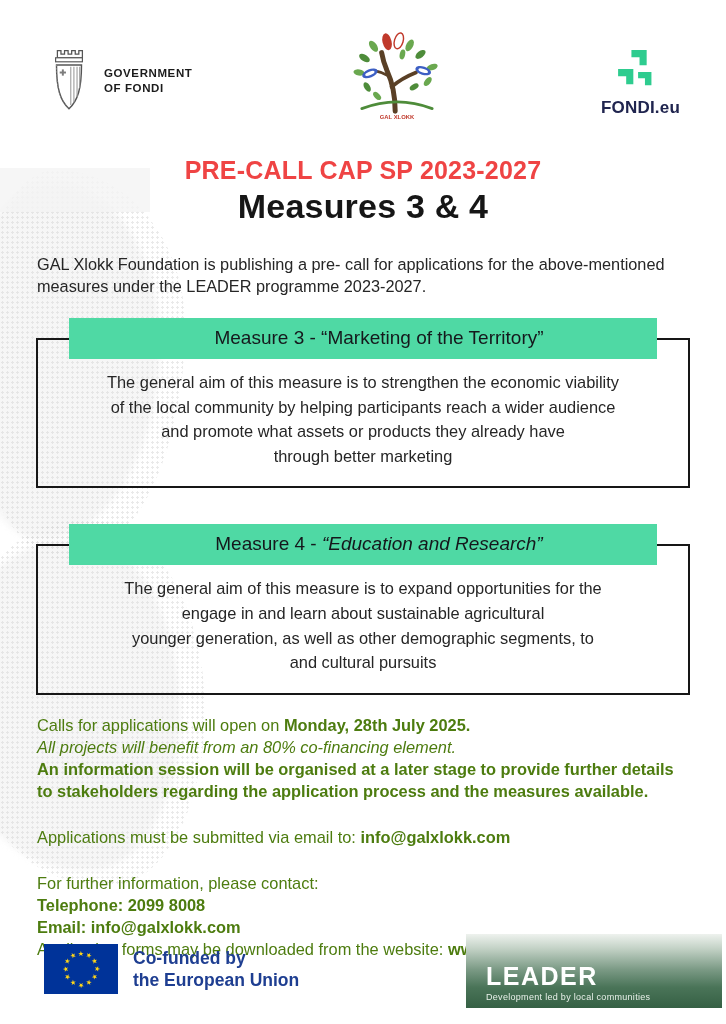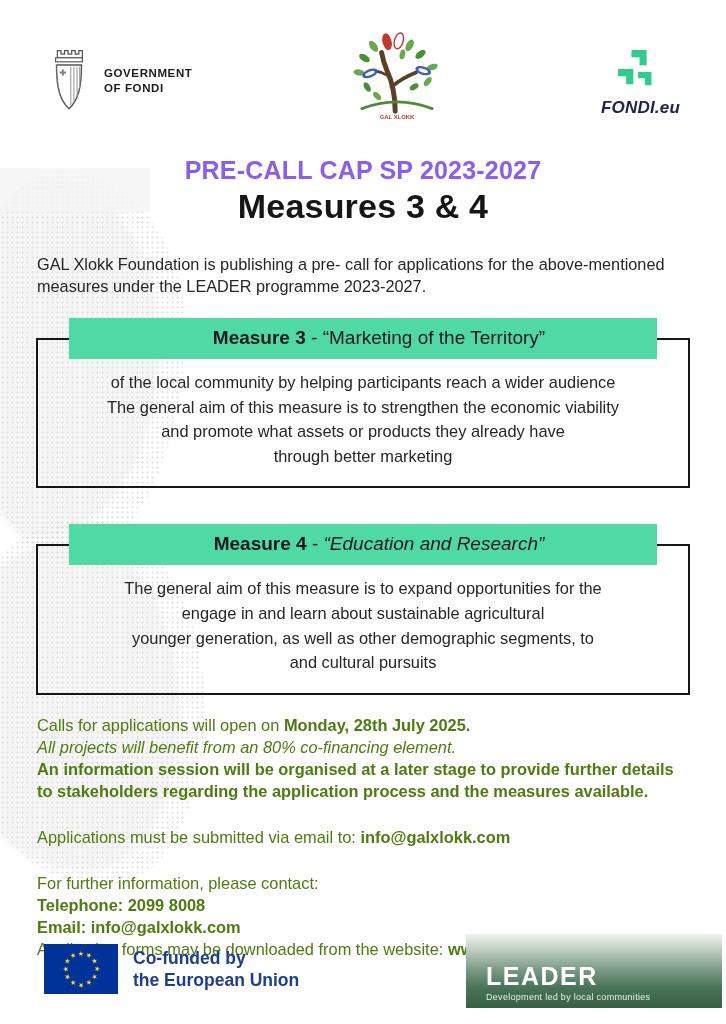--- a/index.html
+++ b/index.html
@@ -25,25 +25,25 @@
   .wm-2{left:-40px;top:520px;width:245px;height:365px;border-radius:50% 50% 40% 60%/45% 55% 50% 50%;}
   .wm-3{left:0;top:168px;width:150px;height:44px;background:#f4f4f4;opacity:.8;}
 
   .layer{position:relative;z-index:1;}
 
   
   .logos{display:flex;align-items:center;justify-content:space-between;padding:34px 46px 0 44px;}
   .malta{display:flex;align-items:center;gap:10px;justify-content:space-between;}
   .malta-text{font-size:11.5px;font-weight:700;letter-spacing:.6px;line-height:1.3;color:#1b1b1b;}
   .galxlokk{margin-top:-4px;}
-  .fondi{display:flex;flex-direction:column;align-items:center;gap:8px;margin-top:6px;font-style:italic;}
+  .fondi{display:flex;flex-direction:column;align-items:center;gap:8px;margin-top:6px;}
   .fondi-label{font-size:17px;font-weight:800;color:#20254f;letter-spacing:.2px;}
 
   
-  .pretitle{margin-top:28px;text-align:center;font-size:25px;font-weight:800;color:#8b5cf6;letter-spacing:.2px;}
+  .pretitle{margin-top:28px;text-align:center;font-size:25px;font-weight:800;color:#ef4444;letter-spacing:.2px;}
   .maintitle{margin-top:2px;text-align:center;font-size:34px;font-weight:800;color:#161616;letter-spacing:.2px;}
 
   
   .intro{margin:27px 26px 0 37px;font-size:16.3px;line-height:1.38;color:#262626;}
 
   
   .measure-box{
     position:relative;
     margin:40px 36px 0 36px;
     border:2px solid #171717;
@@ -52,21 +52,21 @@
   }
   .measure-box.second{margin-top:56px;}
   .measure-bar{
     position:absolute;top:-22px;left:50%;transform:translateX(-50%);
     width:calc(100% - 62px);
     background:#4fd9a4;
     text-align:center;
     padding:9px 0 10px 0;
     font-size:19px;color:#15181c;
   }
-  .measure-bar b{font-weight:700;margin-left:32px;}
+  .measure-bar b{font-weight:400;margin-left:32px;}
   .measure-body{font-size:16.4px;line-height:1.5;color:#262626;text-align:center;}
   .subtitle-italic{font-style:italic;}
 
   
   .details{margin:20px 36px 0 37px;font-size:16.4px;line-height:1.34;color:#4d7c0f;}
   .details p{margin:0;}
   .details .gap-xl{margin-top:24px;}
   .it{font-style:italic;}
   .bd{font-weight:700;}
 
@@ -159,22 +159,22 @@
   <div class="pretitle layer">PRE-CALL CAP SP 2023-2027</div>
   <div class="maintitle layer">Measures 3 &amp; 4</div>
 
   <p class="intro layer">GAL Xlokk Foundation is publishing a pre- call for applications for the above-mentioned measures under the LEADER programme 2023-2027.</p>
 
   <div class="measure-box layer">
     <div class="measure-bar">
       <b>Measure 3</b><span> - </span><span>“Marketing of the Territory”</span>
     </div>
     <div class="measure-body">
+      <div>The general aim of this measure is to strengthen the economic viability</div>
       <div>of the local community by helping participants reach a wider audience</div>
-      <div>The general aim of this measure is to strengthen the economic viability</div>
       <div>and promote what assets or products they already have</div>
       <div>through better marketing</div>
     </div>
   </div>
 
   <div class="measure-box second layer">
     <div class="measure-bar">
       <b>Measure 4</b><span> - </span><span class="subtitle-italic">“Education and Research”</span>
     </div>
     <div class="measure-body">

